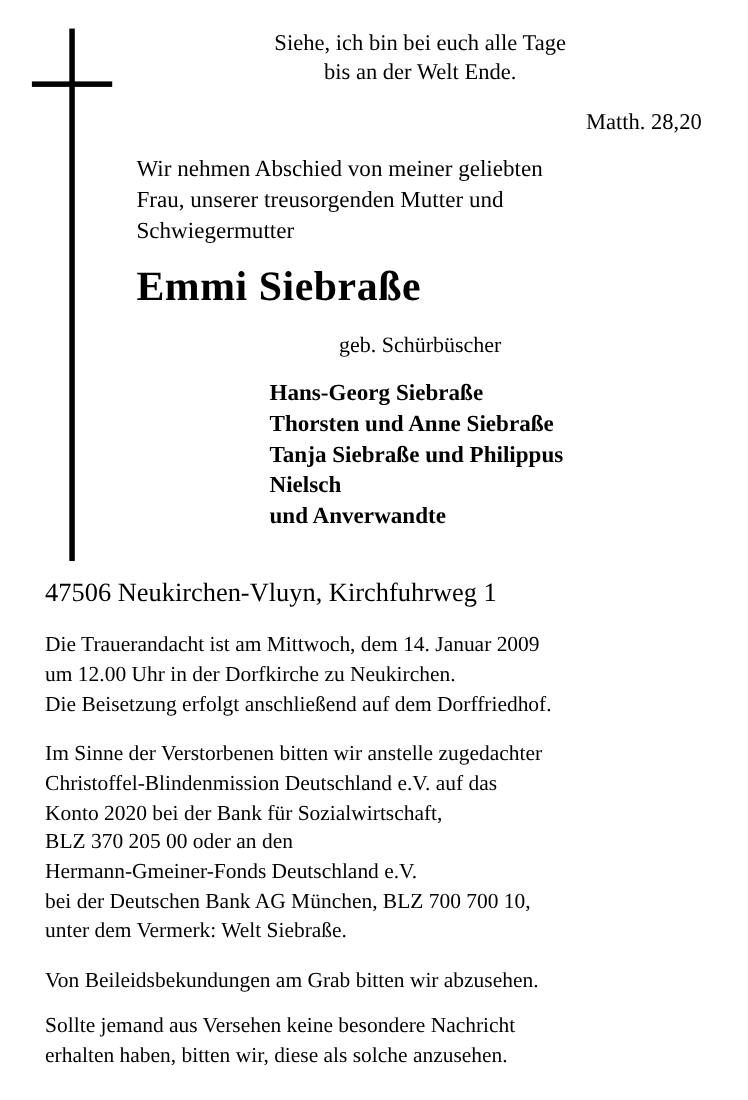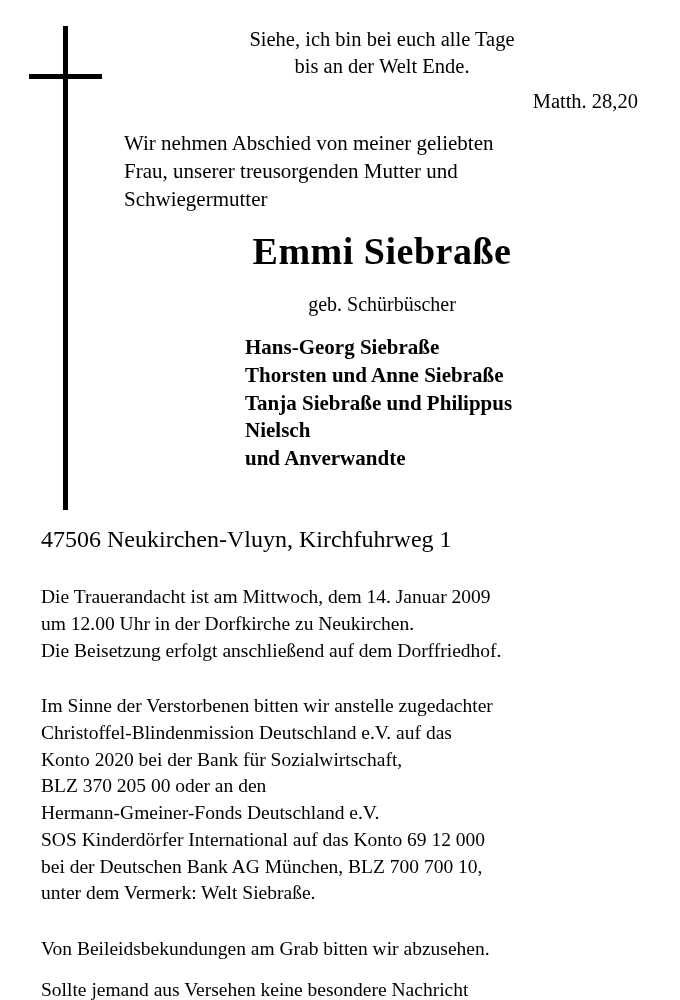--- a/index.html
+++ b/index.html
@@ -61,34 +61,34 @@
     font-size: 20.5px;
     line-height: 1.32;
   }
   .verse-line {
     display: block;
   }
   .verse-ref {
     display: block;
     text-align: right;
     font-size: 20.5px;
-    margin-top: 8px;
+    margin-top: 18px;
     padding-right: 2px;
   }
 
   .intro {
     margin-top: 15px;
     font-size: 21px;
     line-height: 1.33;
     text-align: left;
   }
   .intro span { display: block; }
 
   .name {
-    text-align: center;
+    text-align: left;
     font-size: 38px;
     font-weight: bold;
     letter-spacing: 0.5px;
     margin-top: 17px;
     line-height: 1.1;
   }
   .maiden {
     text-align: center;
     font-size: 20px;
     margin-top: 20px;
@@ -115,21 +115,21 @@
     position: absolute;
     left: 41px;
     top: 524px;
     width: 600px;
   }
   .address {
     font-size: 24px;
     line-height: 1.3;
   }
   .para {
-    margin-top: 29px;
+    margin-top: 19px;
     font-size: 19.5px;
     line-height: 1.37;
   }
   .para span { display: block; }
   .para.tight { margin-top: 14px; }
 </style>
 </head>
 <body>
 
 <div class="notice">
@@ -174,21 +174,20 @@
         <span>um 12.00 Uhr in der Dorfkirche zu Neukirchen.</span>
         <span>Die Beisetzung erfolgt anschließend auf dem Dorffriedhof.</span>
       </div>
 
       <div class="para">
         <span>Im Sinne der Verstorbenen bitten wir anstelle zugedachter</span>
         <span>Christoffel-Blindenmission Deutschland e.V. auf das</span>
         <span>Konto 2020 bei der Bank für Sozialwirtschaft,</span>
         <span>BLZ 370 205 00 oder an den</span>
         <span>Hermann-Gmeiner-Fonds Deutschland e.V.</span>
-        <span>SOS Kinderdörfer International auf das Konto 69 12 000</span>
         <span>bei der Deutschen Bank AG München, BLZ 700 700 10,</span>
         <span>unter dem Vermerk: Welt Siebraße.</span>
       </div>
 
       <div class="para">
         <span>Von Beileidsbekundungen am Grab bitten wir abzusehen.</span>
       </div>
 
       <div class="para tight">
         <span>Sollte jemand aus Versehen keine besondere Nachricht</span>

